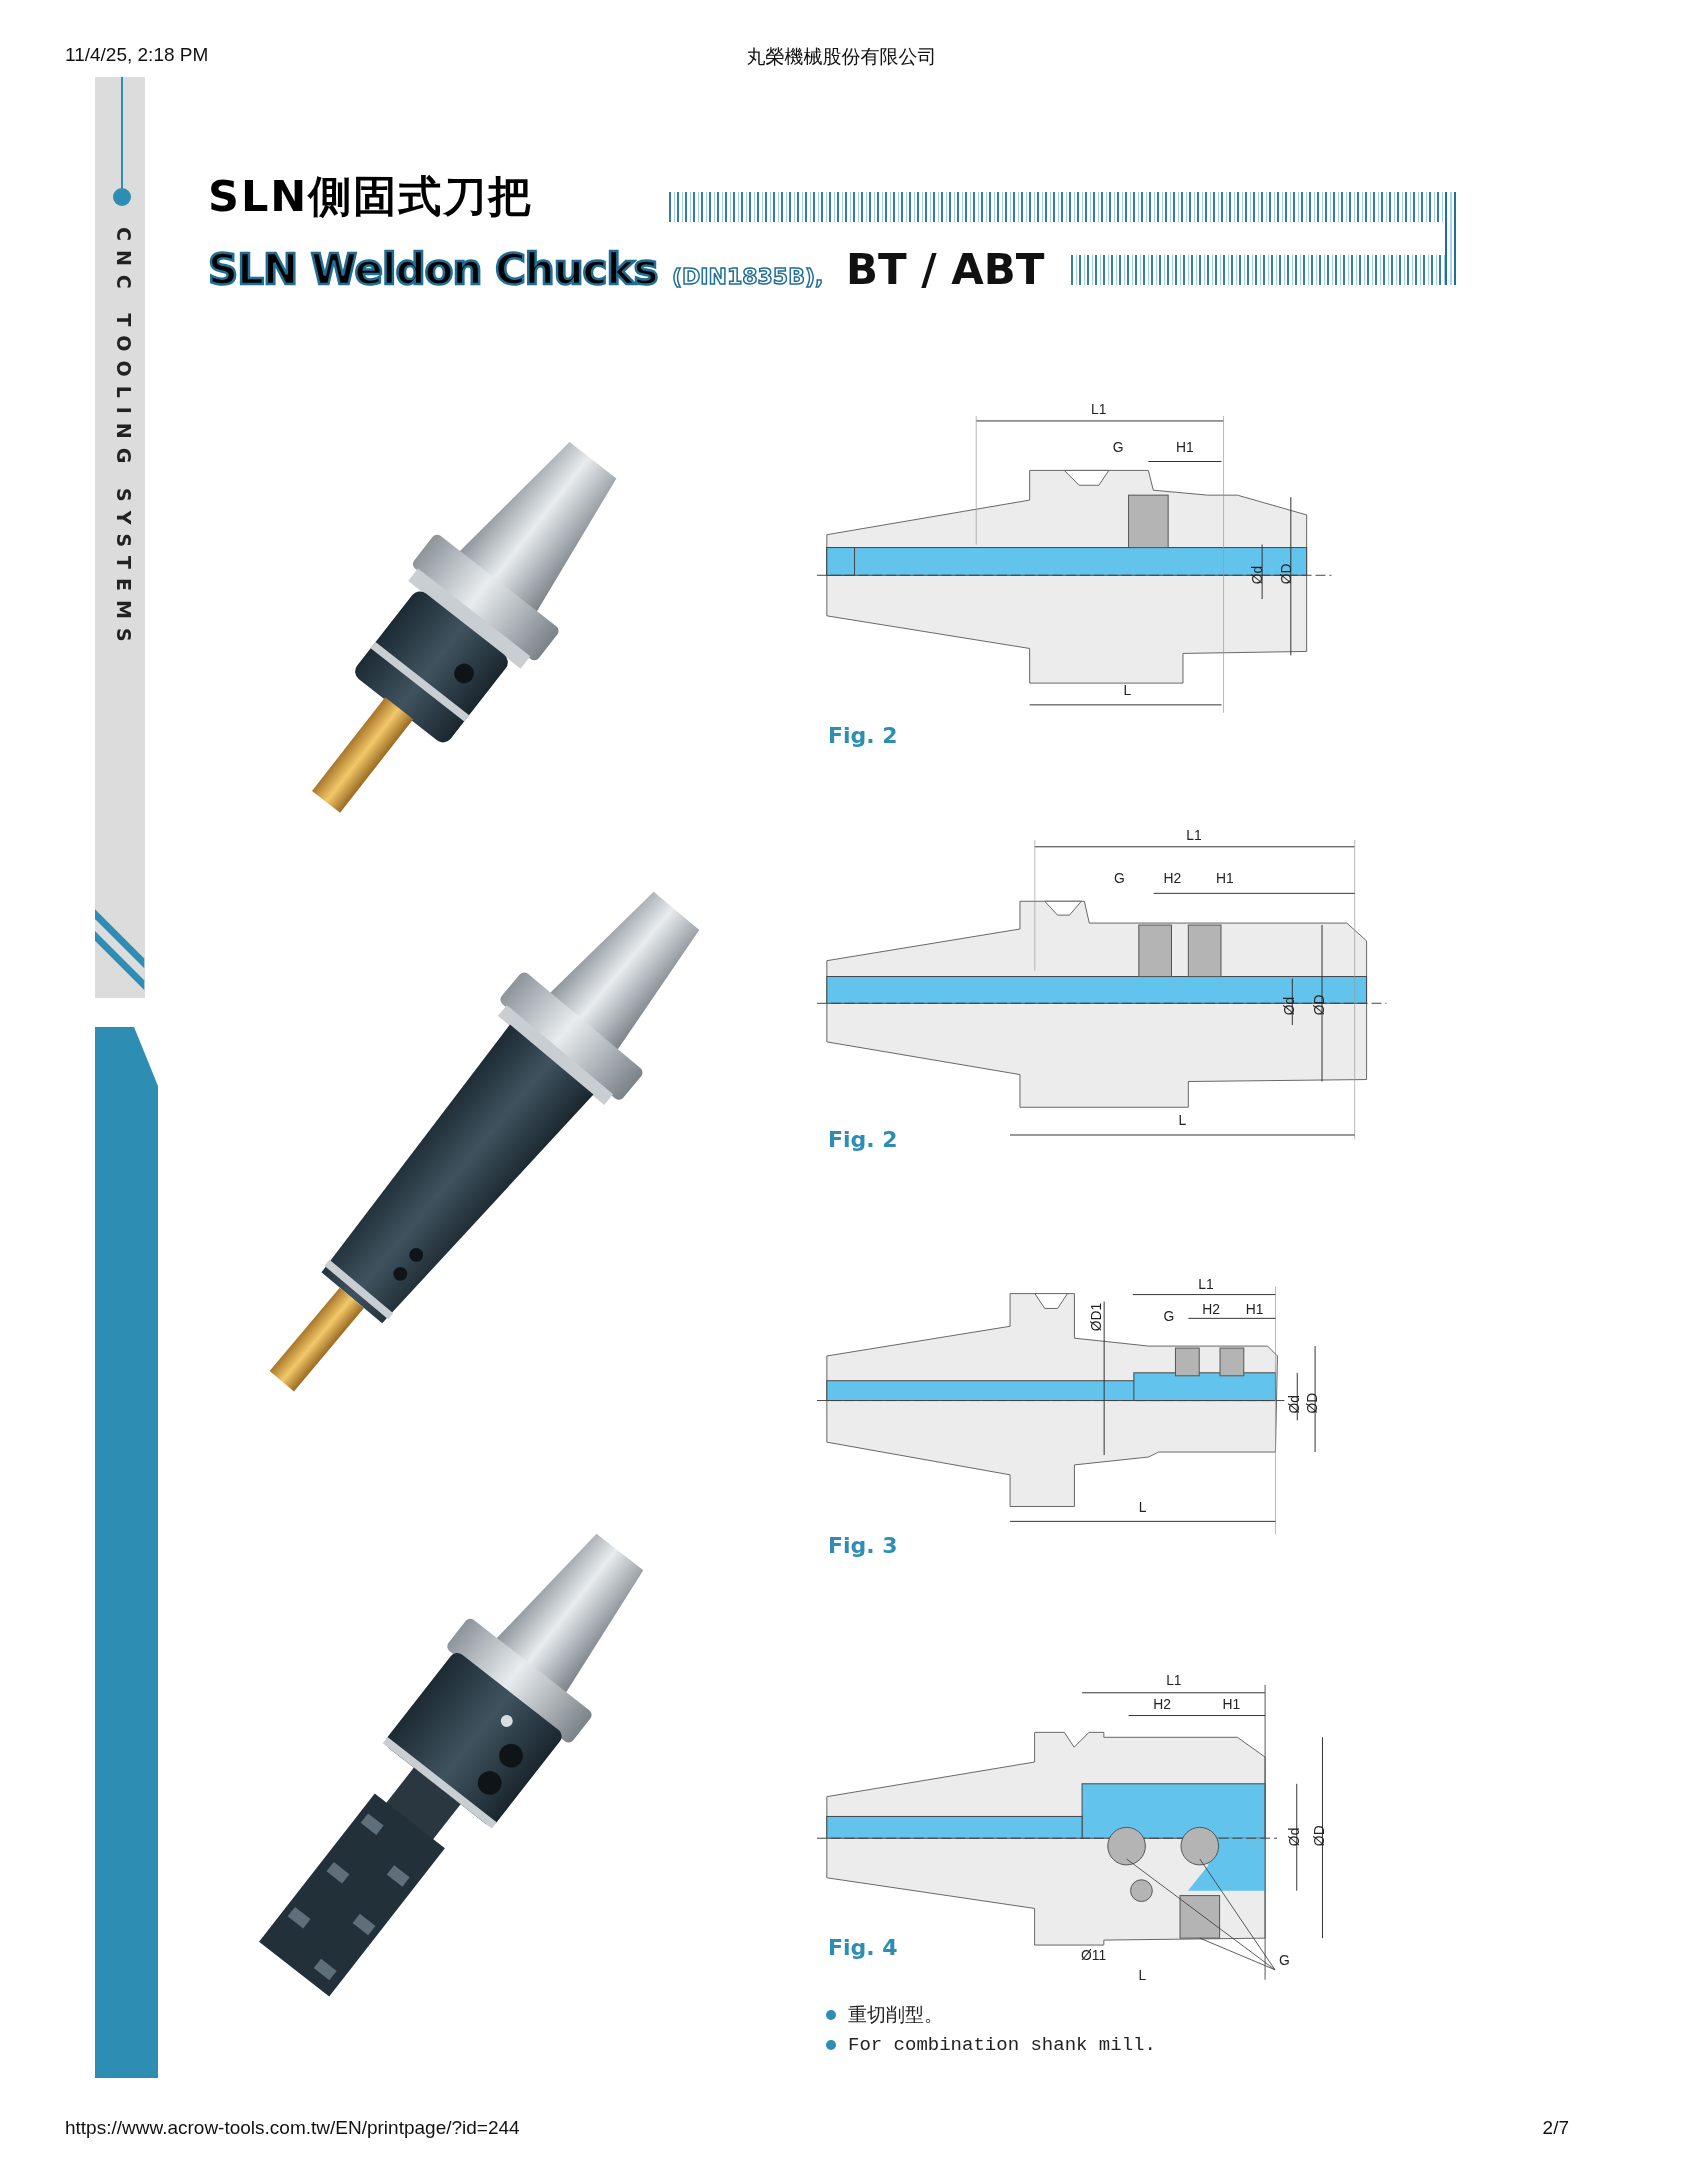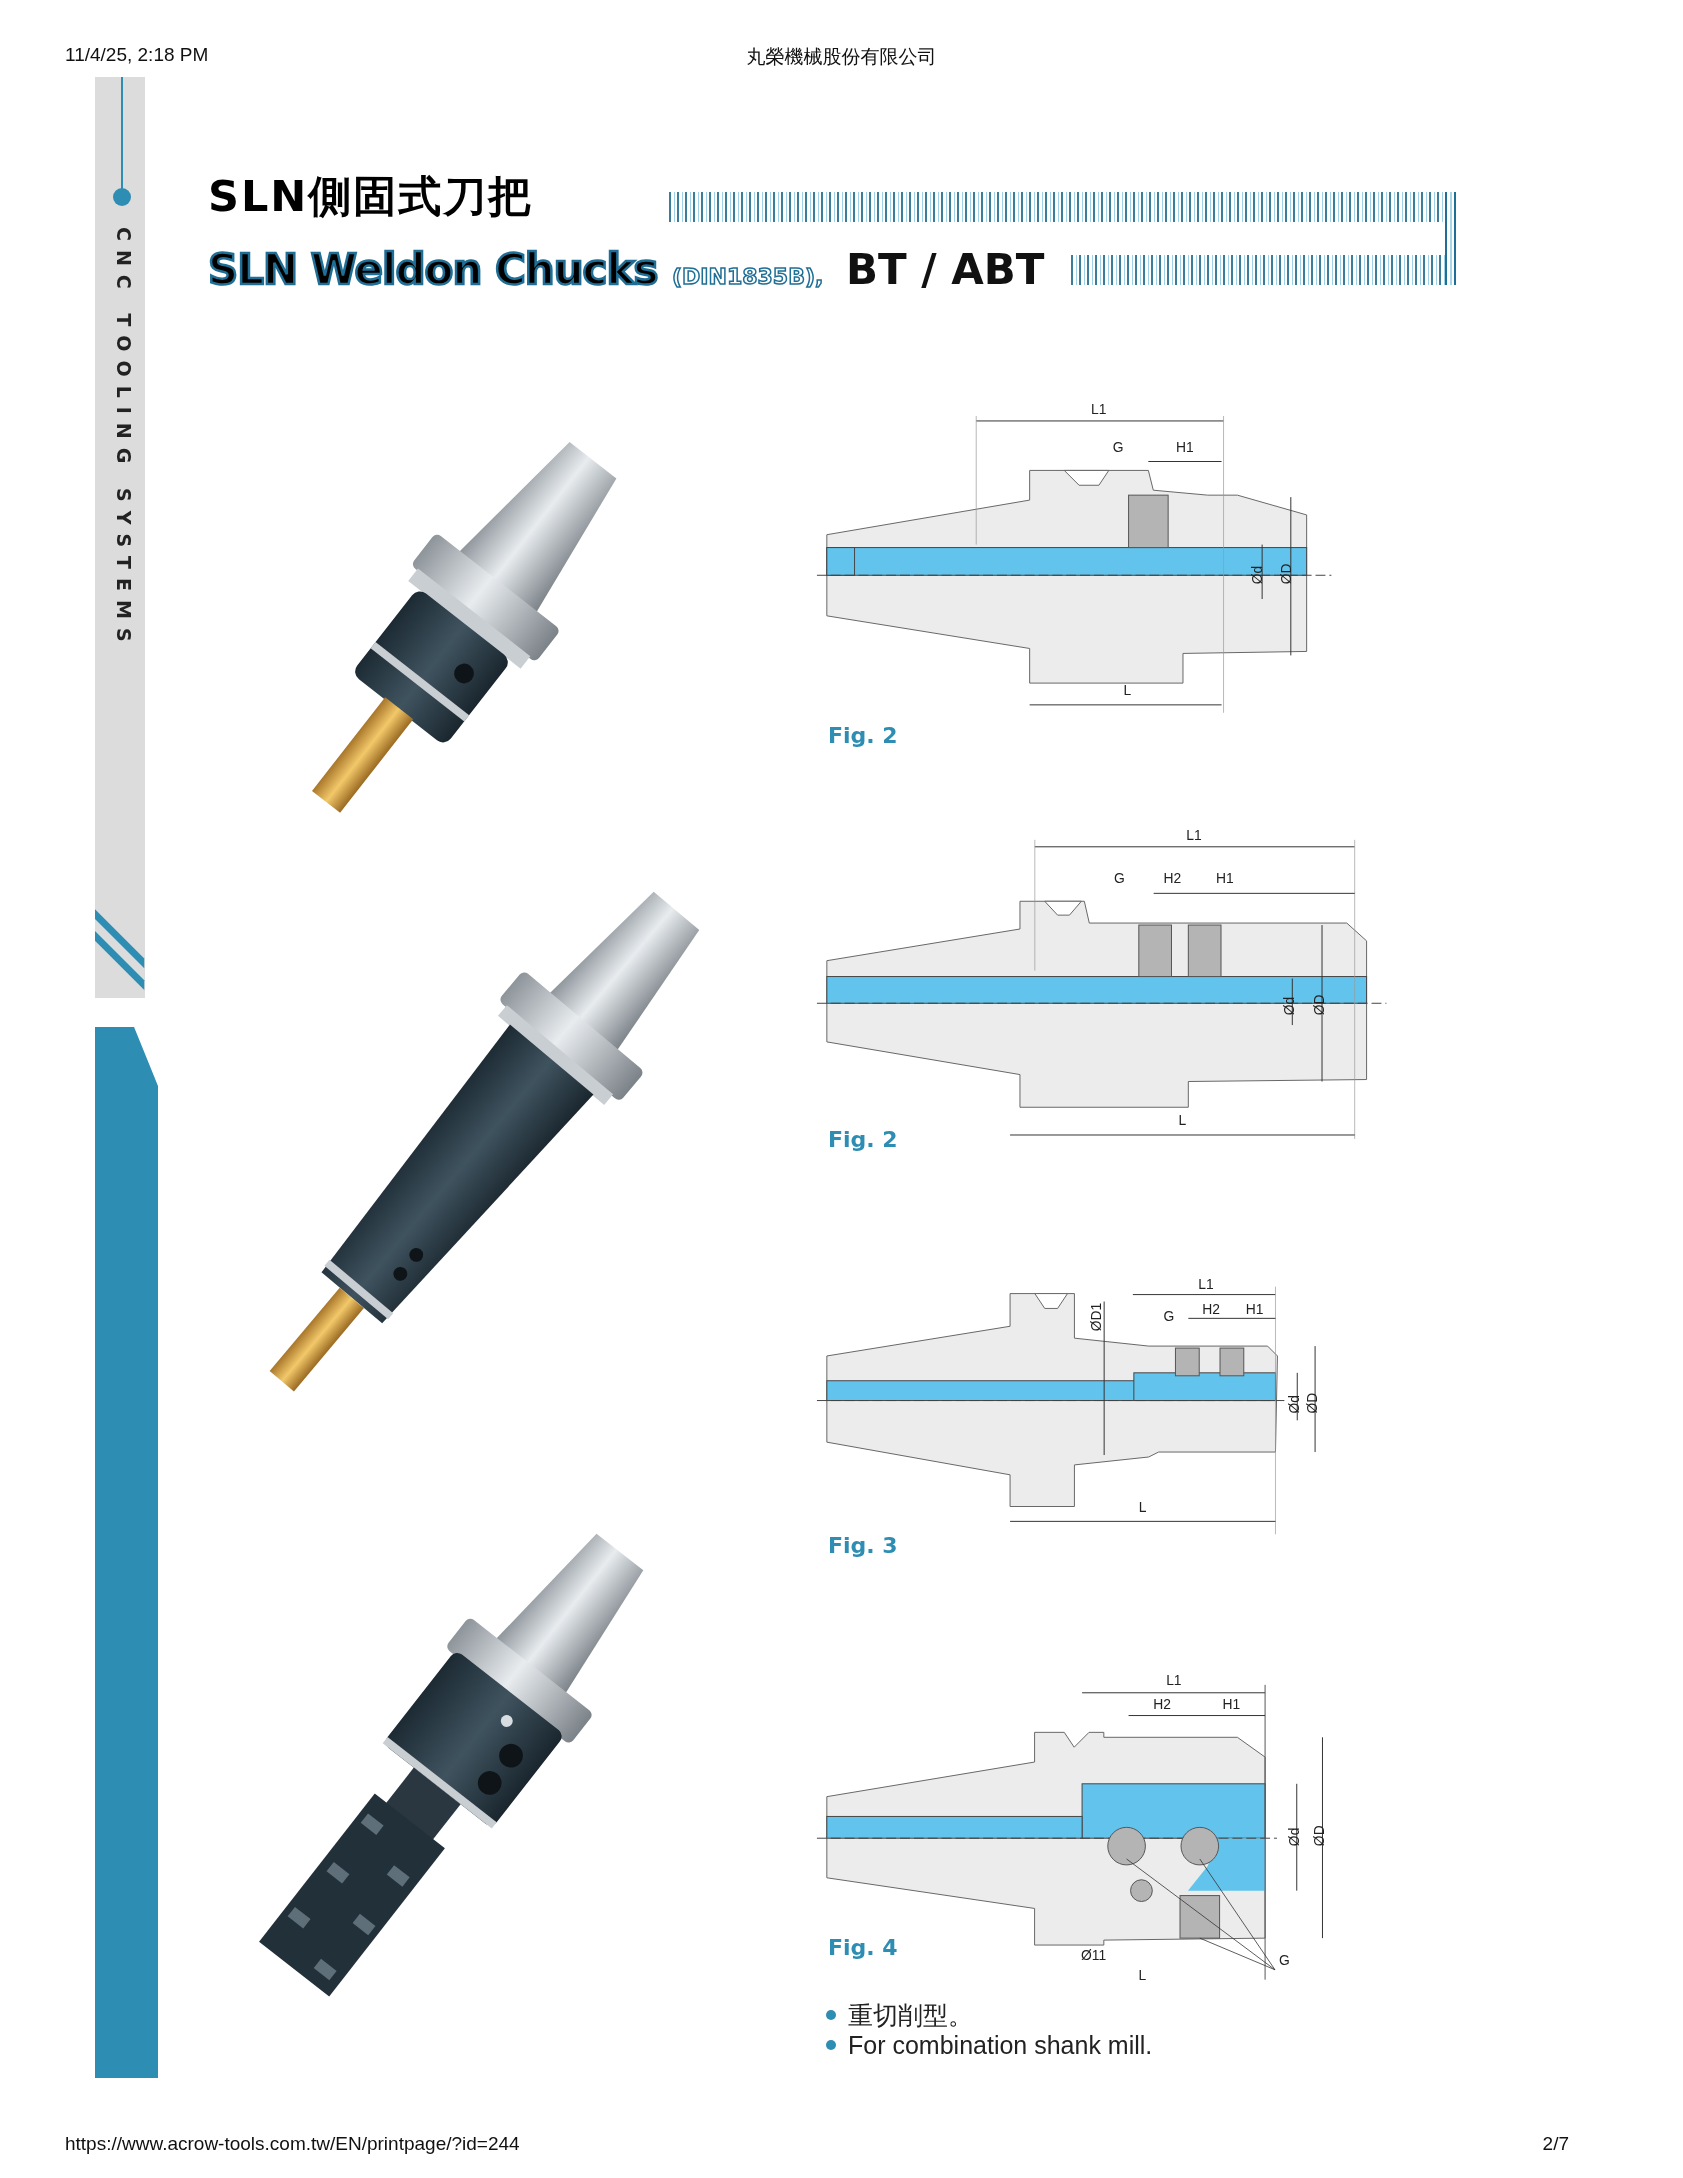--- a/index.html
+++ b/index.html
@@ -2,21 +2,21 @@
 <html><head>
 <meta charset="utf-8">
 <style>
   html, body { margin: 0; padding: 0; background: #ffffff; }
   body { width: 1683px; height: 2178px; position: relative; overflow: hidden; font-family: "Liberation Sans", sans-serif; color: #111; }
 
   .print-header { position: absolute; top: 44px; left: 0; width: 1683px; height: 24px; font-size: 19px; }
   .print-header .date { position: absolute; left: 65px; top: 0; }
   .print-header .title { position: absolute; left: 0; width: 1683px; text-align: center; top: 0; }
 
-  .print-footer { position: absolute; top: 2117px; left: 0; width: 1634px; height: 24px; font-size: 19px; margin-top: 16px; }
+  .print-footer { position: absolute; top: 2117px; left: 0; width: 1634px; height: 24px; font-size: 19px; }
   .print-footer .url { position: absolute; left: 65px; top: 0; }
   .print-footer .page { position: absolute; right: 65px; top: 0; }
 
   
   .side-strip { position: absolute; left: 95px; top: 77px; width: 50px; height: 2002px; }
   .side-strip .grey { position: absolute; left: 0; top: 0; width: 50px; height: 921px; background: #dcdcdc; }
   .side-strip .line { position: absolute; left: 26px; top: 0; width: 2px; height: 117px; background: #2e8db3; }
   .side-strip .dot { position: absolute; left: 18px; top: 111px; width: 18px; height: 18px; border-radius: 50%; background: #2e8db3; }
   .side-strip .vtext { position: absolute; left: 10px; top: 150px; width: 30px; writing-mode: vertical-rl; font-size: 19px; font-weight: bold; letter-spacing: 9px; color: #222; font-family: "DejaVu Sans", sans-serif; }
   .side-strip svg { position: absolute; left: 0; top: 812px; }
@@ -32,21 +32,21 @@
   .stripes2 { position: absolute; left: 1071px; top: 255px; width: 380px; height: 30px; background: repeating-linear-gradient(90deg, #3a7c9a 0 2px, transparent 2px 5px, #9fd2e6 5px 6px, transparent 6px 8px); }
   .stripes-end { position: absolute; left: 1445px; top: 192px; width: 14px; height: 93px; background: repeating-linear-gradient(90deg, #1f6e95 0 2px, #ffffff 2px 5px, #a8d6e8 5px 7px, #ffffff 7px 9px); }
 
   
   .photo { position: absolute; }
 
   
   .fig { position: absolute; }
   .fig-label { position: absolute; left: 828px; font-size: 22px; font-weight: bold; color: #2e8db3; font-family: "DejaVu Sans", sans-serif; }
 
-  .notes { position: absolute; left: 826px; top: 2000px; font-size: 25px; color: #222; font-family: Liberation Sans, sans-serif; }
+  .notes { position: absolute; left: 826px; top: 2000px; font-size: 19px; color: #222; font-family: Liberation Mono, monospace; }
   .notes .item { display: flex; align-items: center; height: 30px; }
   .notes .bullet { width: 10px; height: 10px; border-radius: 50%; background: #2e8db3; margin-right: 12px; }
 </style>
 </head>
 <body>
 
 <div class="print-header">
   <span class="date">11/4/25, 2:18 PM</span>
   <span class="title">丸榮機械股份有限公司</span>
 </div>

